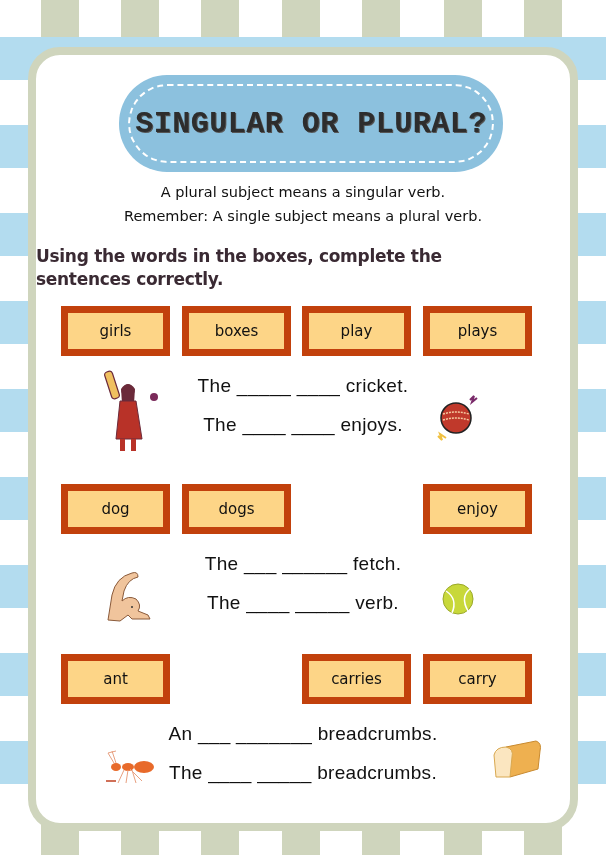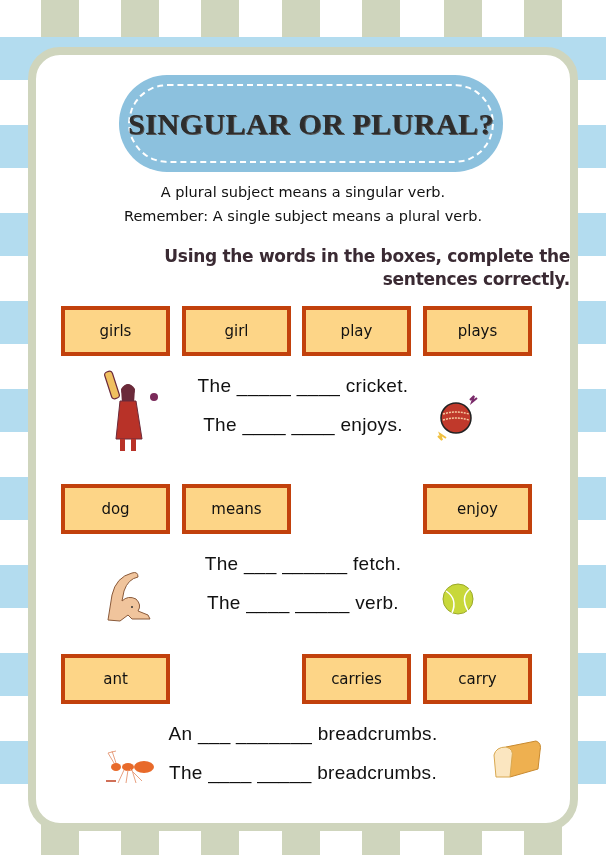--- a/index.html
+++ b/index.html
@@ -35,49 +35,49 @@
     border-radius: 48px;
     display: flex; align-items: center; justify-content: center;
   }
   .title-pill .dash {
     position: absolute; left: 9px; top: 9px; right: 9px; bottom: 9px;
     border: 2px dashed #ffffff;
     border-radius: 40px;
   }
   .title-text {
     position: relative;
-    font-family: Liberation Serif, serif;
+    font-family: Liberation Mono, monospace;
     font-weight: bold;
     font-size: 30px;
     letter-spacing: 0.5px;
     color: #2d2d2d;
     text-shadow: 1px 1px 0 #555;
     text-align: center;
   }
 
   .remember {
     position: absolute; left: 0; top: 125px; width: 534px;
     text-align: center;
     font-family: "DejaVu Sans", sans-serif;
     font-size: 14.5px; line-height: 24px; color: #111;
   }
   .instruction {
     position: absolute; left: 0; top: 190px; width: 534px;
-    text-align: right;
+    text-align: left;
     font-family: "DejaVu Sans", sans-serif;
     font-weight: bold;
     font-size: 17px; line-height: 23px; color: #3a2a33;
     letter-spacing: -0.3px;
   }
 
   .word-row { position: absolute; left: 25px; width: 474px; height: 50px; }
   .word-box {
     position: absolute; top: 0; width: 109px; height: 50px;
     background: #fdd587;
-    border: 4px solid #c2410c;
+    border: 7px solid #c2410c;
     display: flex; align-items: center; justify-content: center;
     font-family: "DejaVu Sans", sans-serif;
     font-size: 15px; color: #111;
     cursor: pointer;
   }
 
   .sentence {
     position: absolute; left: 0; width: 534px;
     text-align: center;
     font-family: Liberation Sans, sans-serif;
@@ -122,21 +122,21 @@
     <div>Remember: A single subject means a plural verb.</div>
   </div>
 
   <div class="instruction">
     <div>Using the words in the boxes, complete the</div>
     <div>sentences correctly.</div>
   </div>
 
   <div class="word-row" style="top:251px">
     <div class="word-box" style="left:0">girls</div>
-    <div class="word-box" style="left:121px">girl</div>
+    <div class="word-box" style="left:121px">boxes</div>
     <div class="word-box" style="left:241px">play</div>
     <div class="word-box" style="left:362px">plays</div>
   </div>
   <div class="sentence" style="top:320px">The _____ ____ cricket.</div>
   <div class="sentence" style="top:359px">The ____ ____ enjoys.</div>
 
   <svg class="pic" style="left:68px;top:314px" width="60" height="86" viewBox="0 0 60 86">
     <rect x="4" y="2" width="8" height="28" rx="3" fill="#f0c060" stroke="#6b2a3a" stroke-width="1.2" transform="rotate(-18 8 16)"></rect>
     <circle cx="24" cy="22" r="6" fill="#f1c9a8" stroke="#4a2030" stroke-width="1"></circle>
     <path d="M17 20 Q24 10 31 20 L30 34 L18 34 Z" fill="#6b2a3a"></path>
@@ -148,21 +148,21 @@
   <svg class="pic" style="left:398px;top:333px" width="50" height="60" viewBox="0 0 50 60">
     <circle cx="22" cy="30" r="15" fill="#c0392b" stroke="#222" stroke-width="1.5"></circle>
     <path d="M9 26 Q22 22 35 26" stroke="#f5c9a0" stroke-width="1.5" fill="none" stroke-dasharray="2 1"></path>
     <path d="M9 32 Q22 28 35 32" stroke="#f5c9a0" stroke-width="1.5" fill="none" stroke-dasharray="2 1"></path>
     <path d="M36 12 L40 8 L38 14 L43 10" stroke="#7a2a6a" stroke-width="2" fill="none"></path>
     <path d="M4 48 L8 52 L6 46 L12 50" stroke="#f0c040" stroke-width="2" fill="none"></path>
   </svg>
 
   <div class="word-row" style="top:429px">
     <div class="word-box" style="left:0">dog</div>
-    <div class="word-box" style="left:121px">means</div>
+    <div class="word-box" style="left:121px">dogs</div>
     <div class="word-box" style="left:362px">enjoy</div>
   </div>
   <div class="sentence" style="top:498px">The ___ ______ fetch.</div>
   <div class="sentence" style="top:537px">The ____ _____ verb.</div>
 
   <svg class="pic" style="left:62px;top:510px" width="56" height="60" viewBox="0 0 56 60">
     <path d="M10 55 L14 30 Q18 12 34 8 Q40 6 40 12 Q30 14 26 26 L24 36 Q30 30 38 34 Q44 40 40 46 L50 50 L52 54 L34 54 L30 50 L22 56 Z" fill="#f0c49c" stroke="#8a5a3a" stroke-width="1"></path>
     <circle cx="34" cy="42" r="1" fill="#333"></circle>
   </svg>
   <svg class="pic" style="left:404px;top:526px" width="36" height="36" viewBox="0 0 36 36">

